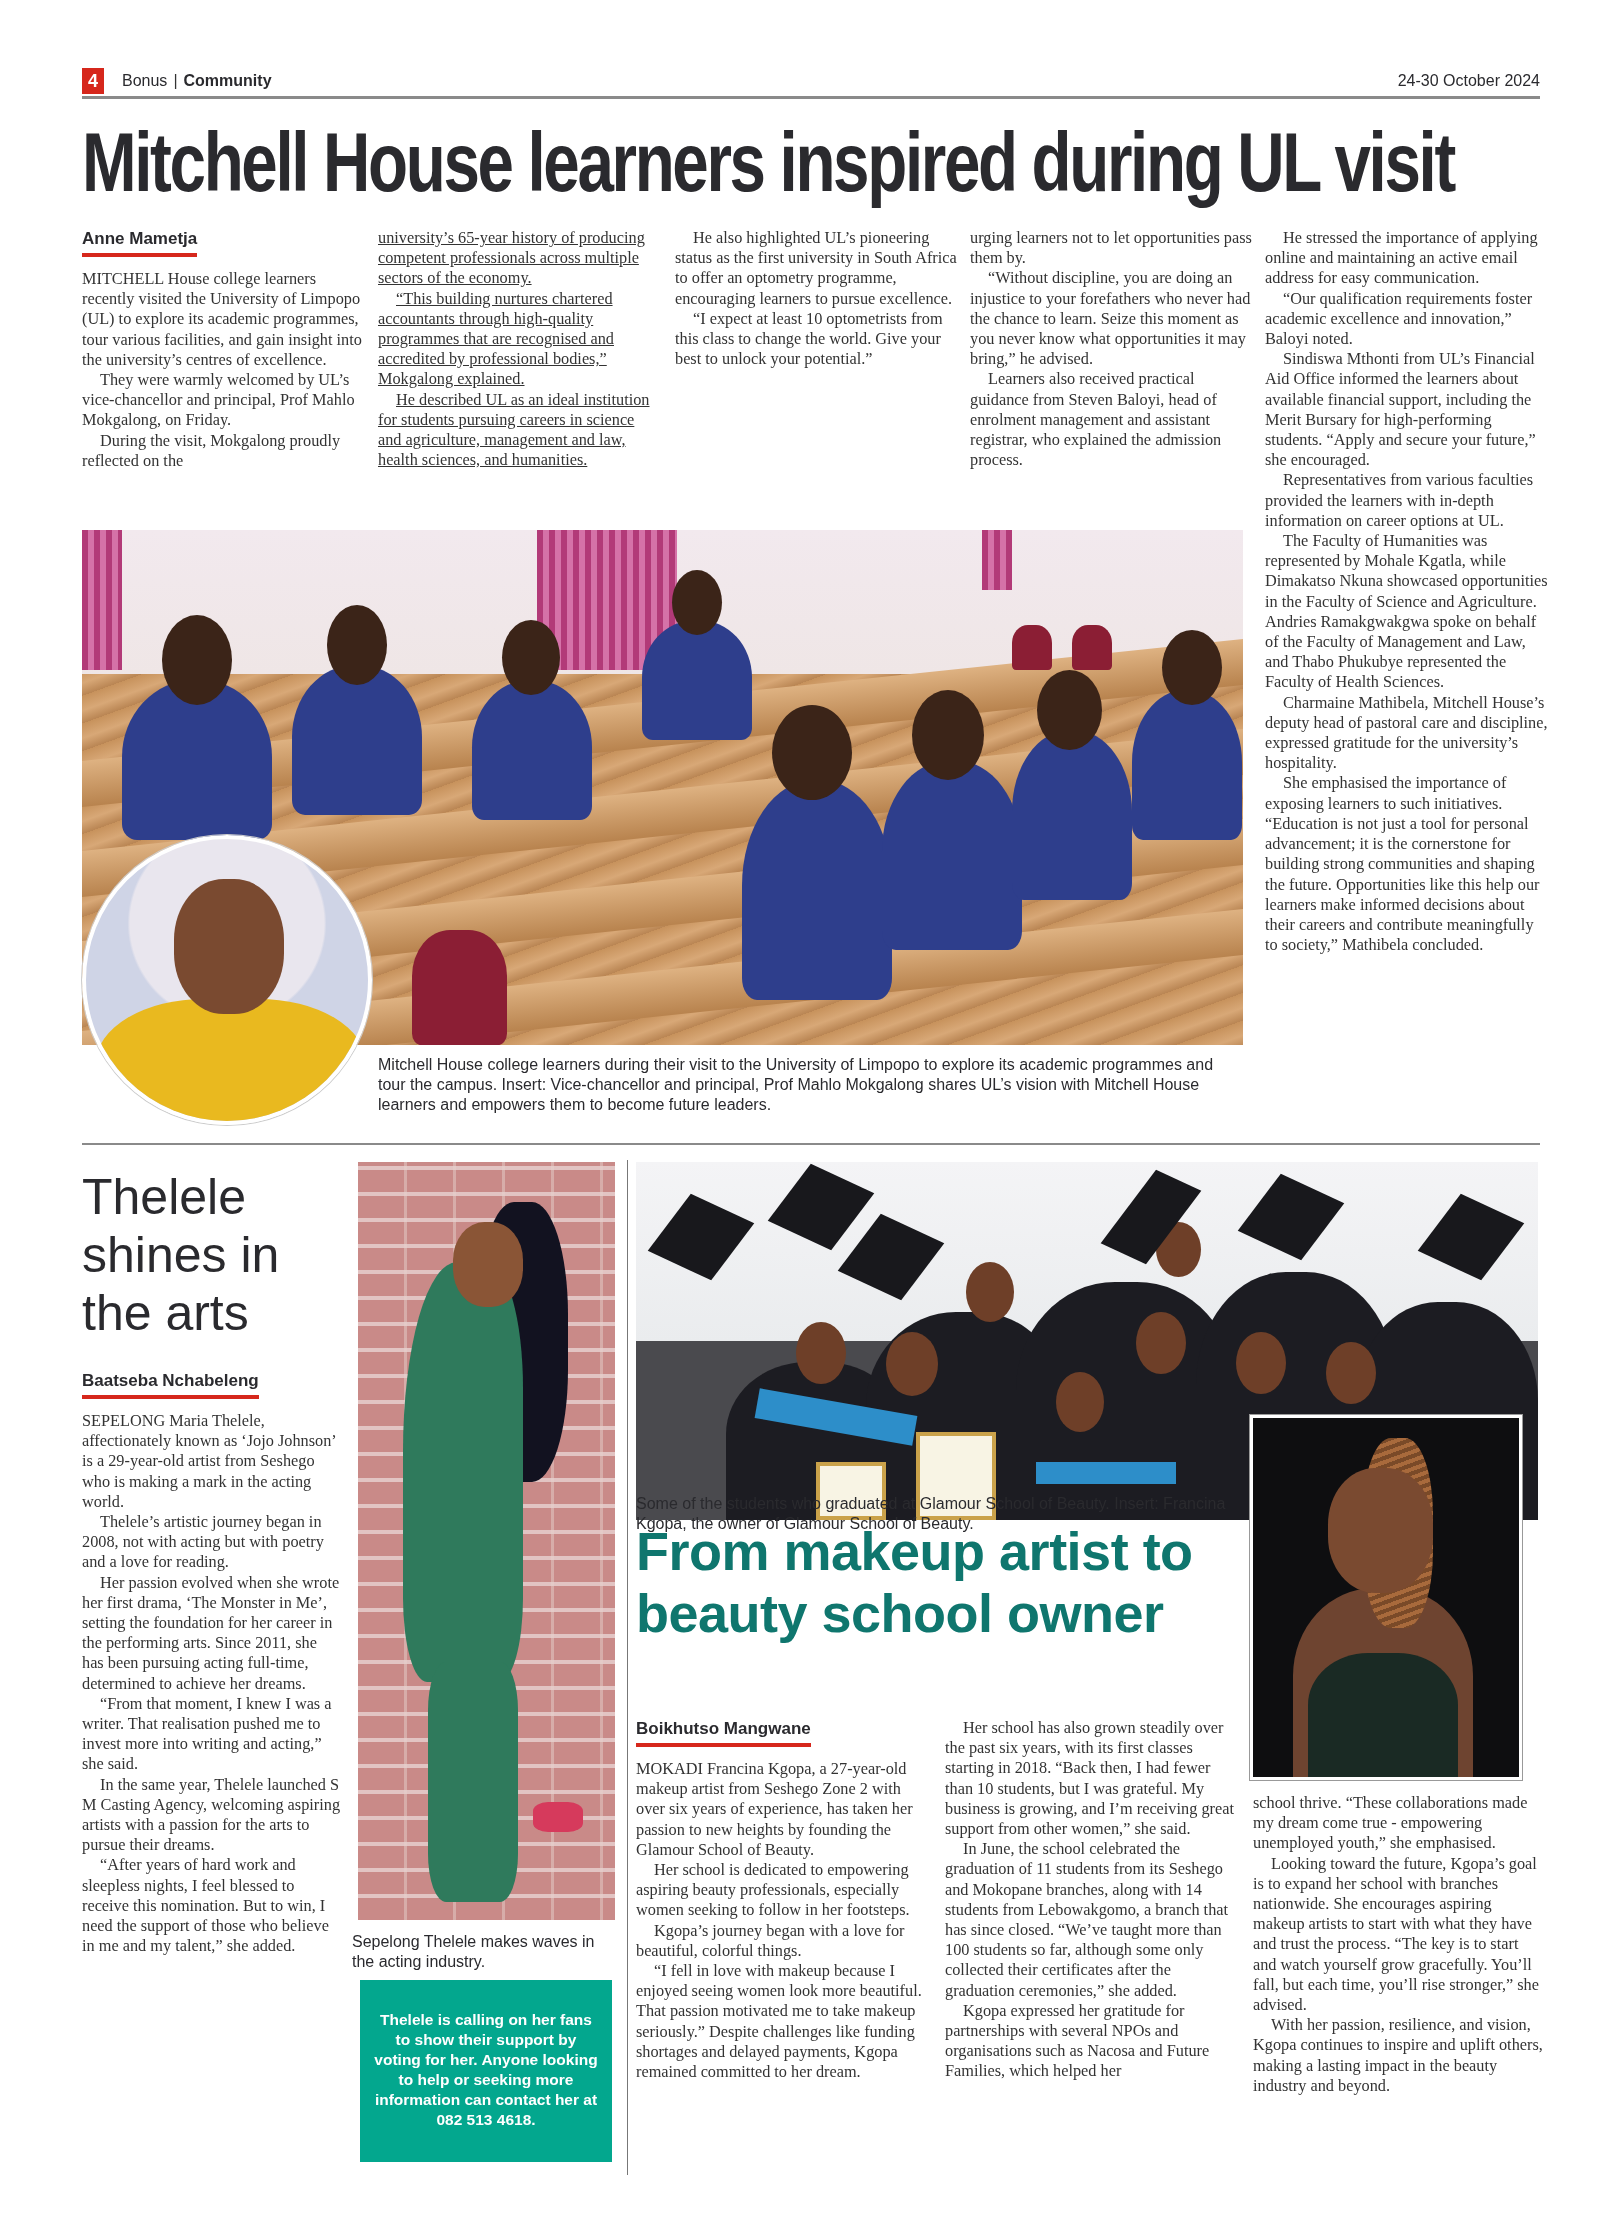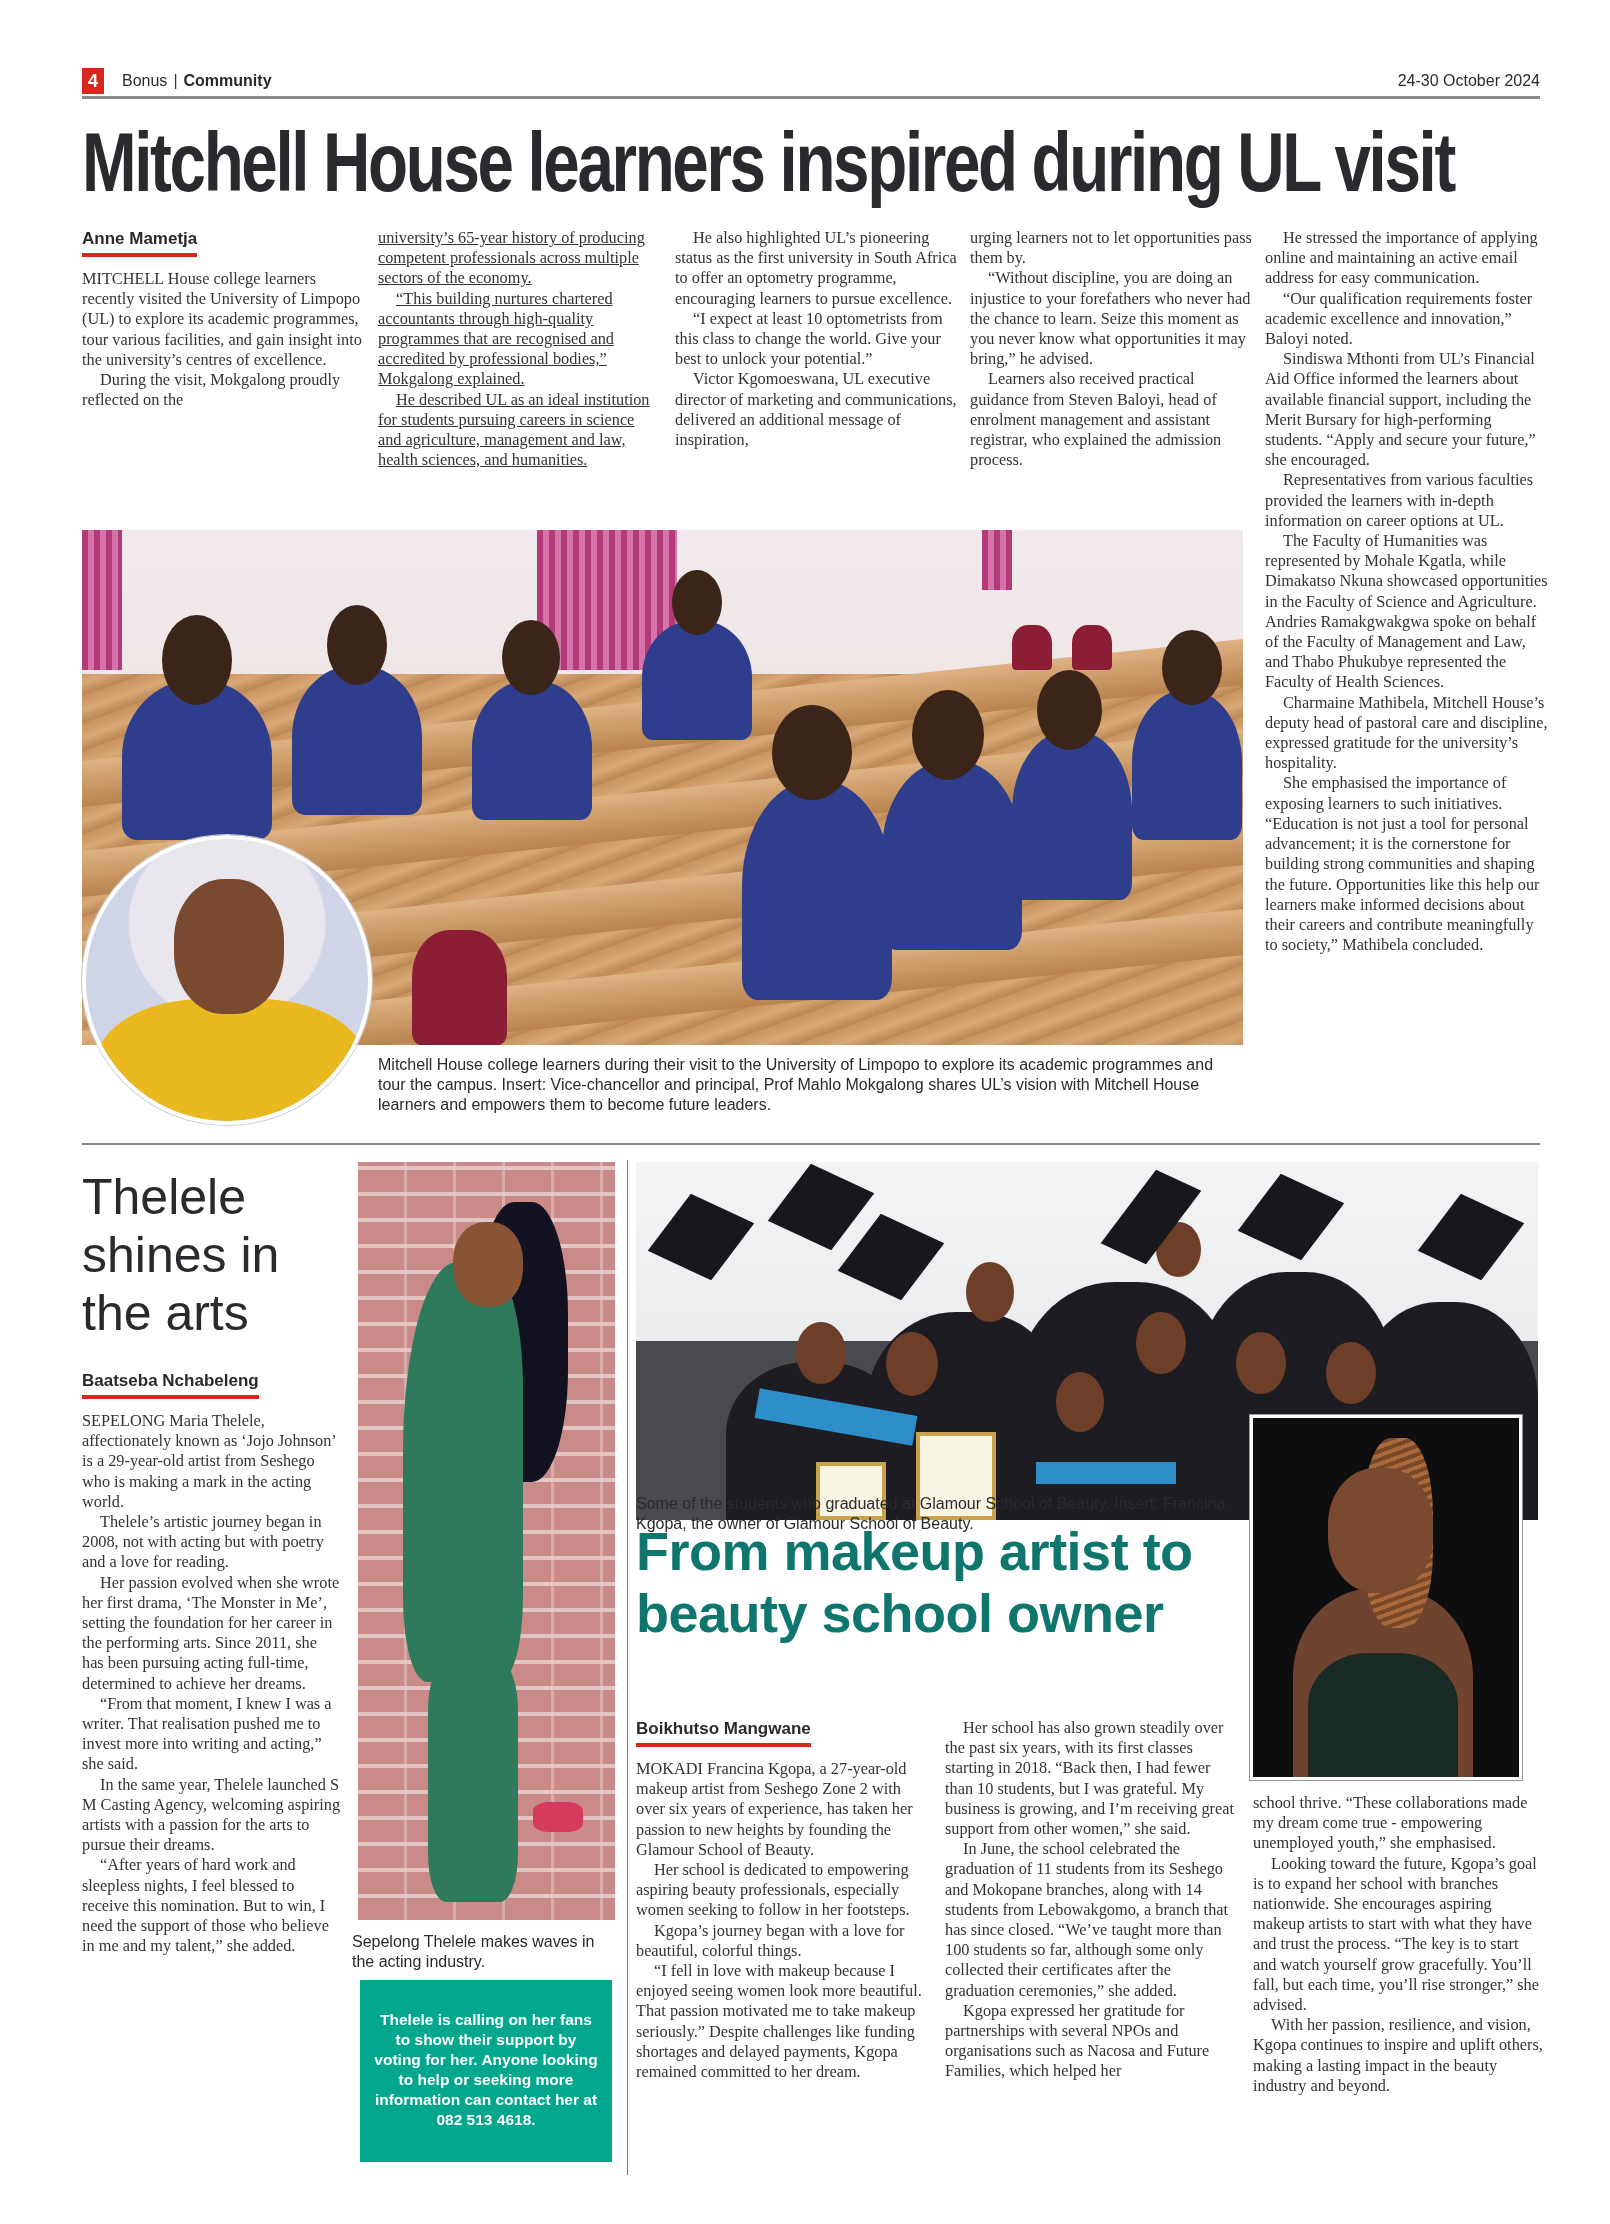--- a/index.html
+++ b/index.html
@@ -74,31 +74,31 @@
   <span>Bonus</span><span class="sep">|</span><b>Community</b>
 </div>
 <div class="issue-date">24-30 October 2024</div>
 <div class="top-rule"></div>
 
 <h1 class="main-title">Mitchell House learners inspired during UL visit</h1>
 
 <div class="col" style="left:82px; top:228px; width:280px;">
   <div style="margin-bottom:12px;"><span class="byline">Anne Mametja</span></div>
   <p class="first">MITCHELL House college learners recently visited the University of Limpopo (UL) to explore its academic programmes, tour various facilities, and gain insight into the university’s centres of excellence.</p>
+  <p>They were warmly welcomed by UL’s vice-chancellor and principal, Prof Mahlo Mokgalong, on Friday.</p>
   <p>During the visit, Mokgalong proudly reflected on the</p>
 </div>
 <div class="col" style="left:378px; top:228px; width:282px;text-decoration:underline;">
   <p class="first">university’s 65-year history of producing competent professionals across multiple sectors of the economy.</p>
   <p>“This building nurtures chartered accountants through high-quality programmes that are recognised and accredited by professional bodies,” Mokgalong explained.</p>
   <p>He described UL as an ideal institution for students pursuing careers in science and agriculture, management and law, health sciences, and humanities.</p>
 </div>
 <div class="col" style="left:675px; top:228px; width:282px;">
   <p>He also highlighted UL’s pioneering status as the first university in South Africa to offer an optometry programme, encouraging learners to pursue excellence.</p>
   <p>“I expect at least 10 optometrists from this class to change the world. Give your best to unlock your potential.”</p>
-  <p>Victor Kgomoeswana, UL executive director of marketing and communications, delivered an additional message of inspiration,</p>
 </div>
 <div class="col" style="left:970px; top:228px; width:282px;">
   <p class="first">urging learners not to let opportunities pass them by.</p>
   <p>“Without discipline, you are doing an injustice to your forefathers who never had the chance to learn. Seize this moment as you never know what opportunities it may bring,” he advised.</p>
   <p>Learners also received practical guidance from Steven Baloyi, head of enrolment management and assistant registrar, who explained the admission process.</p>
 </div>
 <div class="col" style="left:1265px; top:228px; width:285px;">
   <p>He stressed the importance of applying online and maintaining an active email address for easy communication.</p>
   <p>“Our qualification requirements foster academic excellence and innovation,” Baloyi noted.</p>
   <p>Sindiswa Mthonti from UL’s Financial Aid Office informed the learners about available financial support, including the Merit Bursary for high-performing students. “Apply and secure your future,” she encouraged.</p>

